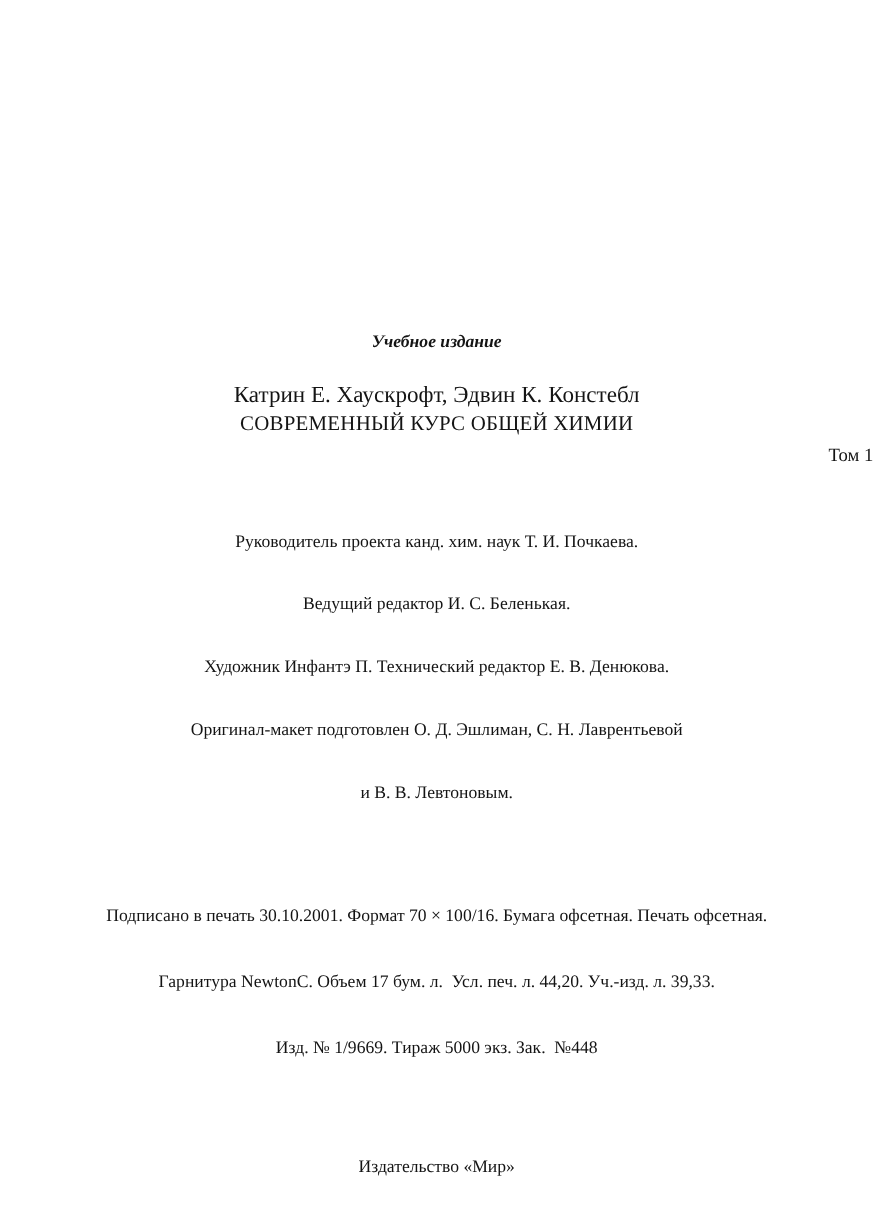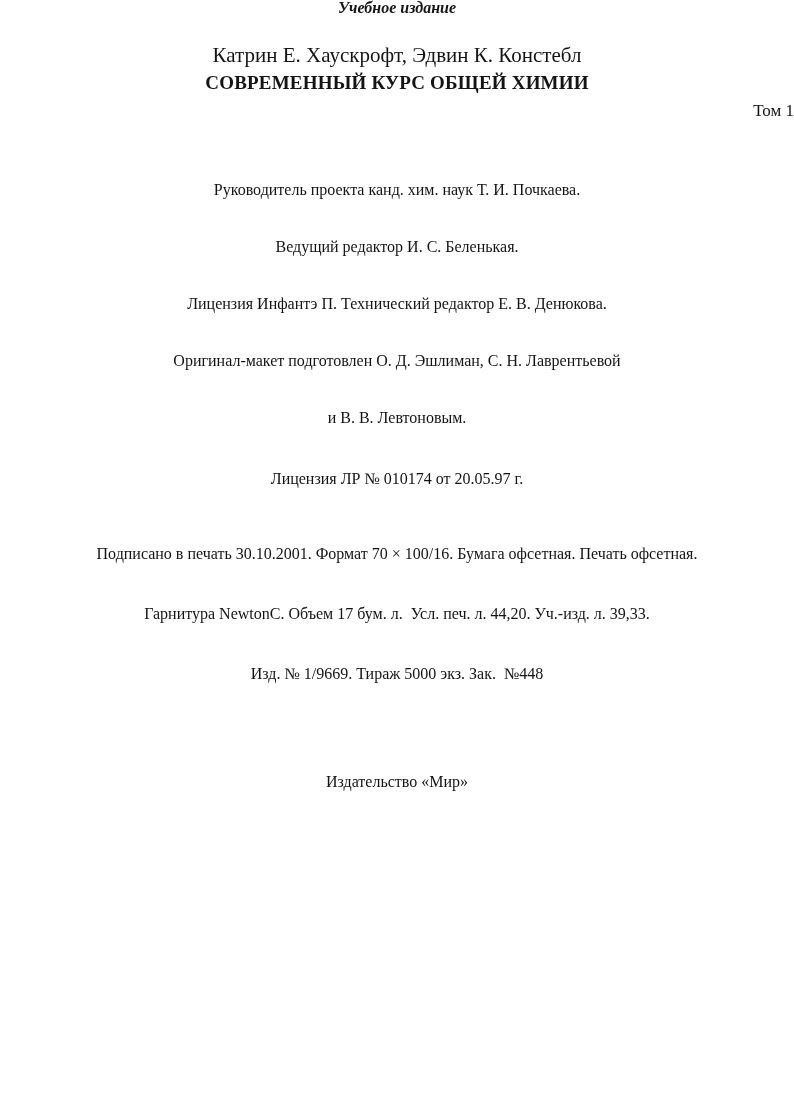--- a/index.html
+++ b/index.html
@@ -13,20 +13,21 @@
     font-family: "Liberation Serif", "DejaVu Serif", serif;
     color: #141414;
   }
   .page {
     position: relative;
     width: 794px;
     height: 1102px;
     overflow: hidden;
     background: #ffffff;
     box-sizing: border-box;
+    padding-top: 303px;
     text-align: center;
   }
   .page p {
     margin: 0;
     white-space: pre-wrap;
   }
   .line {
     display: block;
     white-space: pre-wrap;
   }
@@ -38,21 +39,21 @@
   }
   .authors {
     margin-top: 29px !important;
     font-size: 21px;
     line-height: 20px;
   }
   .book-title {
     margin-top: 7px !important;
     font-size: 19px;
     line-height: 22px;
-    font-weight: bold;
+    font-weight: normal;
     letter-spacing: 0.2px;
   }
   .volume {
     margin-top: 7px !important;
     font-size: 17px;
     line-height: 20px;
     text-align: right;
   }
   .staff {
     margin-top: 21px !important;
@@ -85,26 +86,25 @@
 
   <p class="authors">Катрин Е. Хаускрофт, Эдвин К. Констебл</p>
 
   <p class="book-title">СОВРЕМЕННЫЙ КУРС ОБЩЕЙ ХИМИИ</p>
 
   <p class="volume">Том 1</p>
 
   <p class="staff">
     <span class="line">Руководитель проекта канд. хим. наук Т. И. Почкаева.</span>
     <span class="line">Ведущий редактор И. С. Беленькая.</span>
-    <span class="line">Лицензия Инфантэ П. Технический редактор Е. В. Денюкова.</span>
+    <span class="line">Художник Инфантэ П. Технический редактор Е. В. Денюкова.</span>
     <span class="line">Оригинал-макет подготовлен О. Д. Эшлиман, С. Н. Лаврентьевой</span>
     <span class="line">и В. В. Левтоновым.</span>
   </p>
 
-  <p class="license">Лицензия ЛР № 010174 от 20.05.97 г.</p>
 
   <p class="print-info">
     <span class="line">Подписано в печать 30.10.2001. Формат 70 × 100/16. Бумага офсетная. Печать офсетная.</span>
     <span class="line">Гарнитура NewtonC. Объем 17 бум. л.  Усл. печ. л. 44,20. Уч.-изд. л. 39,33.</span>
     <span class="line">Изд. № 1/9669. Тираж 5000 экз. Зак.  №448</span>
   </p>
 
   <p class="publisher">
     <span class="line">Издательство «Мир»</span>
     

